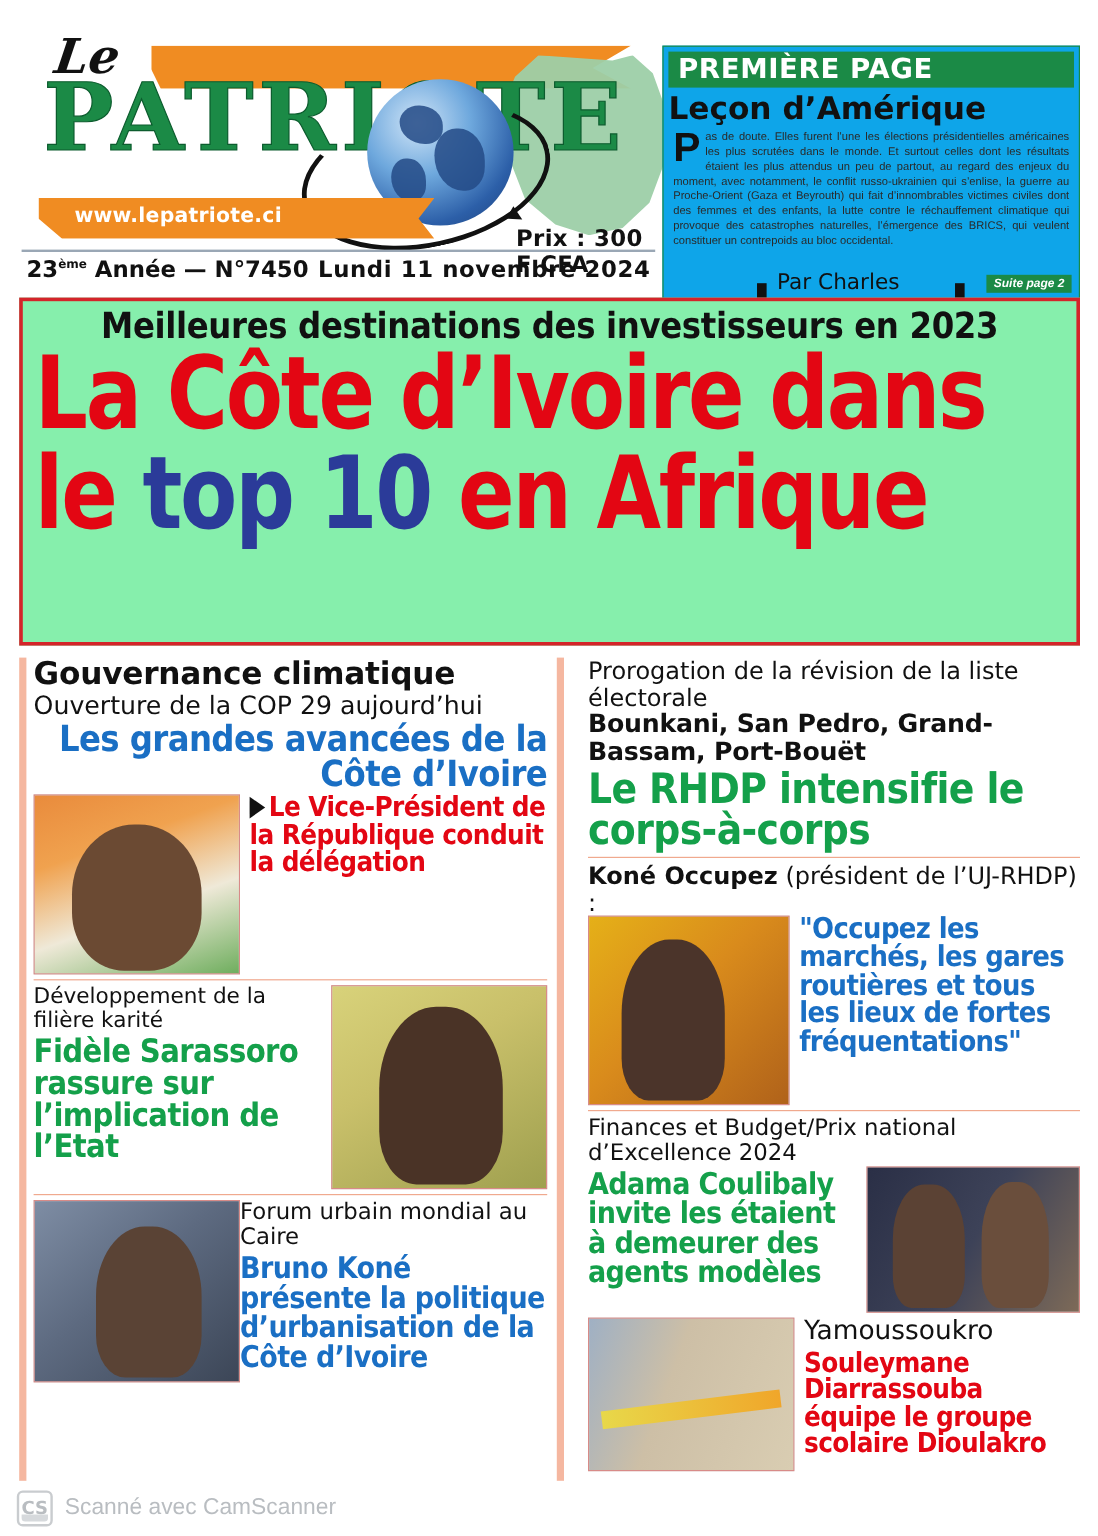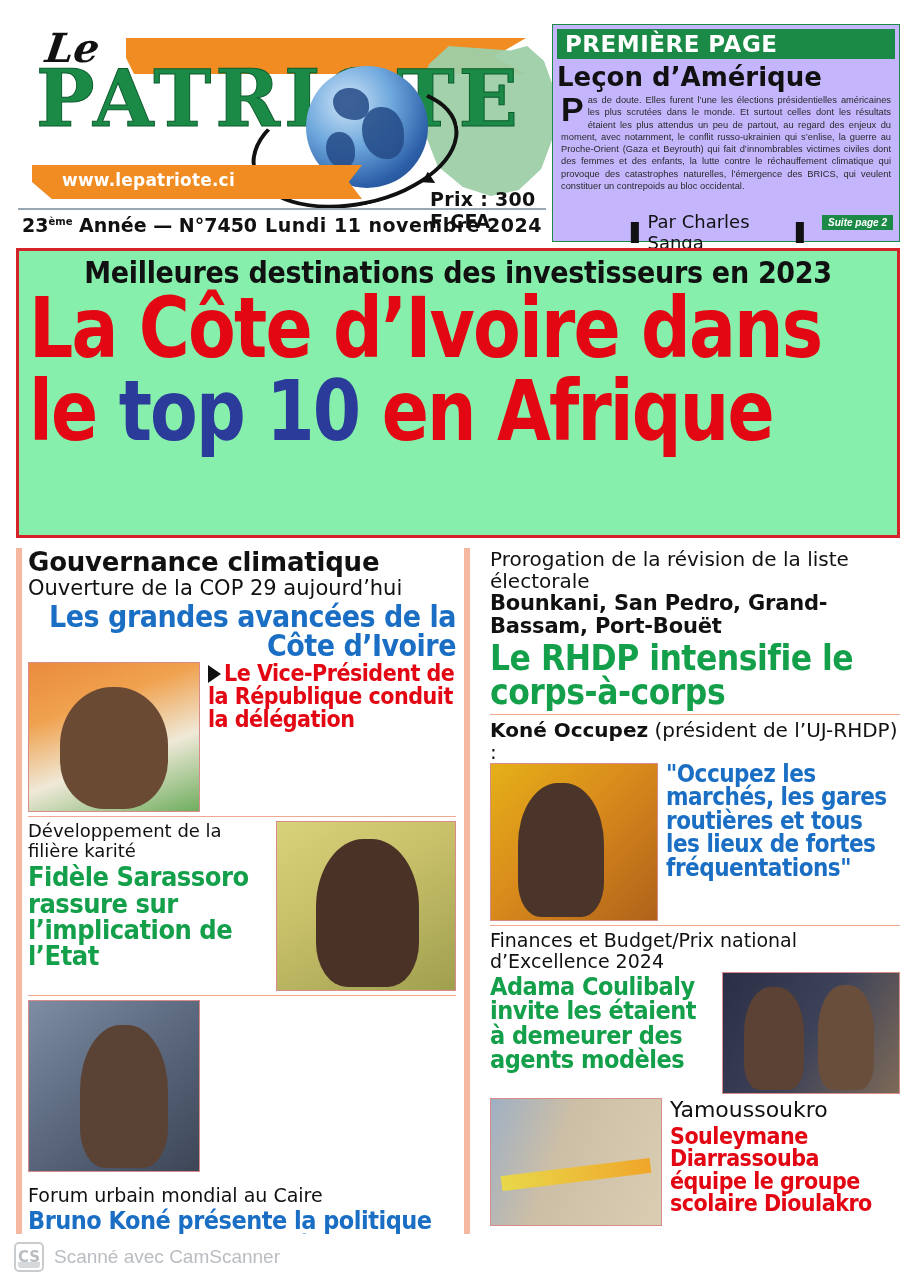--- a/index.html
+++ b/index.html
@@ -78,22 +78,22 @@
     position: absolute; left: 18px; top: 212px; width: 528px; height: 28px;
   }
   .issue-left { position: absolute; left: 4px; top: 2px; font-weight: bold; font-size: 19px; color: #111;
     font-family: "DejaVu Sans", sans-serif; }
   .issue-left sup { font-size: 10px; }
   .issue-right { position: absolute; right: 4px; top: 2px; font-weight: bold; font-size: 19px; color: #111;
     font-family: "DejaVu Sans", sans-serif; letter-spacing: .5px; }
 
   
   .edito {
-    position: absolute; left: 552px; top: 24px; width: 348px; height: 218px;
-    border: 1px solid #1b8a46; background: #c4b5fd;
+    position: absolute; left: 552px; top: 38px; width: 348px; height: 218px;
+    border: 1px solid #1b8a46; background: #0ea5e9;
     padding: 4px;
   }
   .edito-hd {
     background: #1b8a46; color: #fff; font-weight: bold;
     font-size: 23px; padding: 2px 8px; letter-spacing: .5px;
     font-family: "DejaVu Sans", sans-serif;
   }
   .edito-title {
     font-weight: bold; font-size: 26px; color: #111;
     margin: 3px 0 2px; font-family: "DejaVu Sans", sans-serif;
@@ -164,21 +164,21 @@
   .s1 .txt { flex: 1; }
   .arrowhead { display: inline-block; width: 0; height: 0;
     border-left: 13px solid #111; border-top: 9px solid transparent;
     border-bottom: 9px solid transparent; vertical-align: -2px; margin-right: 3px; }
 
   
   .s2 .row { display: flex; gap: 8px; justify-content: center; }
   .s2 .ph { width: 180px; height: 170px; flex: 0 0 180px; }
 
   
-  .s3 .row { display: flex; gap: 13px; flex-direction: column; }
+  .s3 .row { display: flex; gap: 0; }
   .s3 .ph { width: 172px; height: 152px; flex: 0 0 172px; }
 
   
   .r2 .row { display: flex; gap: 8px; }
   .r2 .ph { width: 168px; height: 158px; flex: 0 0 168px; }
   .r3 .row { display: flex; gap: 8px; }
   .r3 .ph { width: 178px; height: 122px; flex: 0 0 178px; }
   .r4 .row { display: flex; gap: 8px; }
   .r4 .ph { width: 172px; height: 128px; flex: 0 0 172px; }
 

